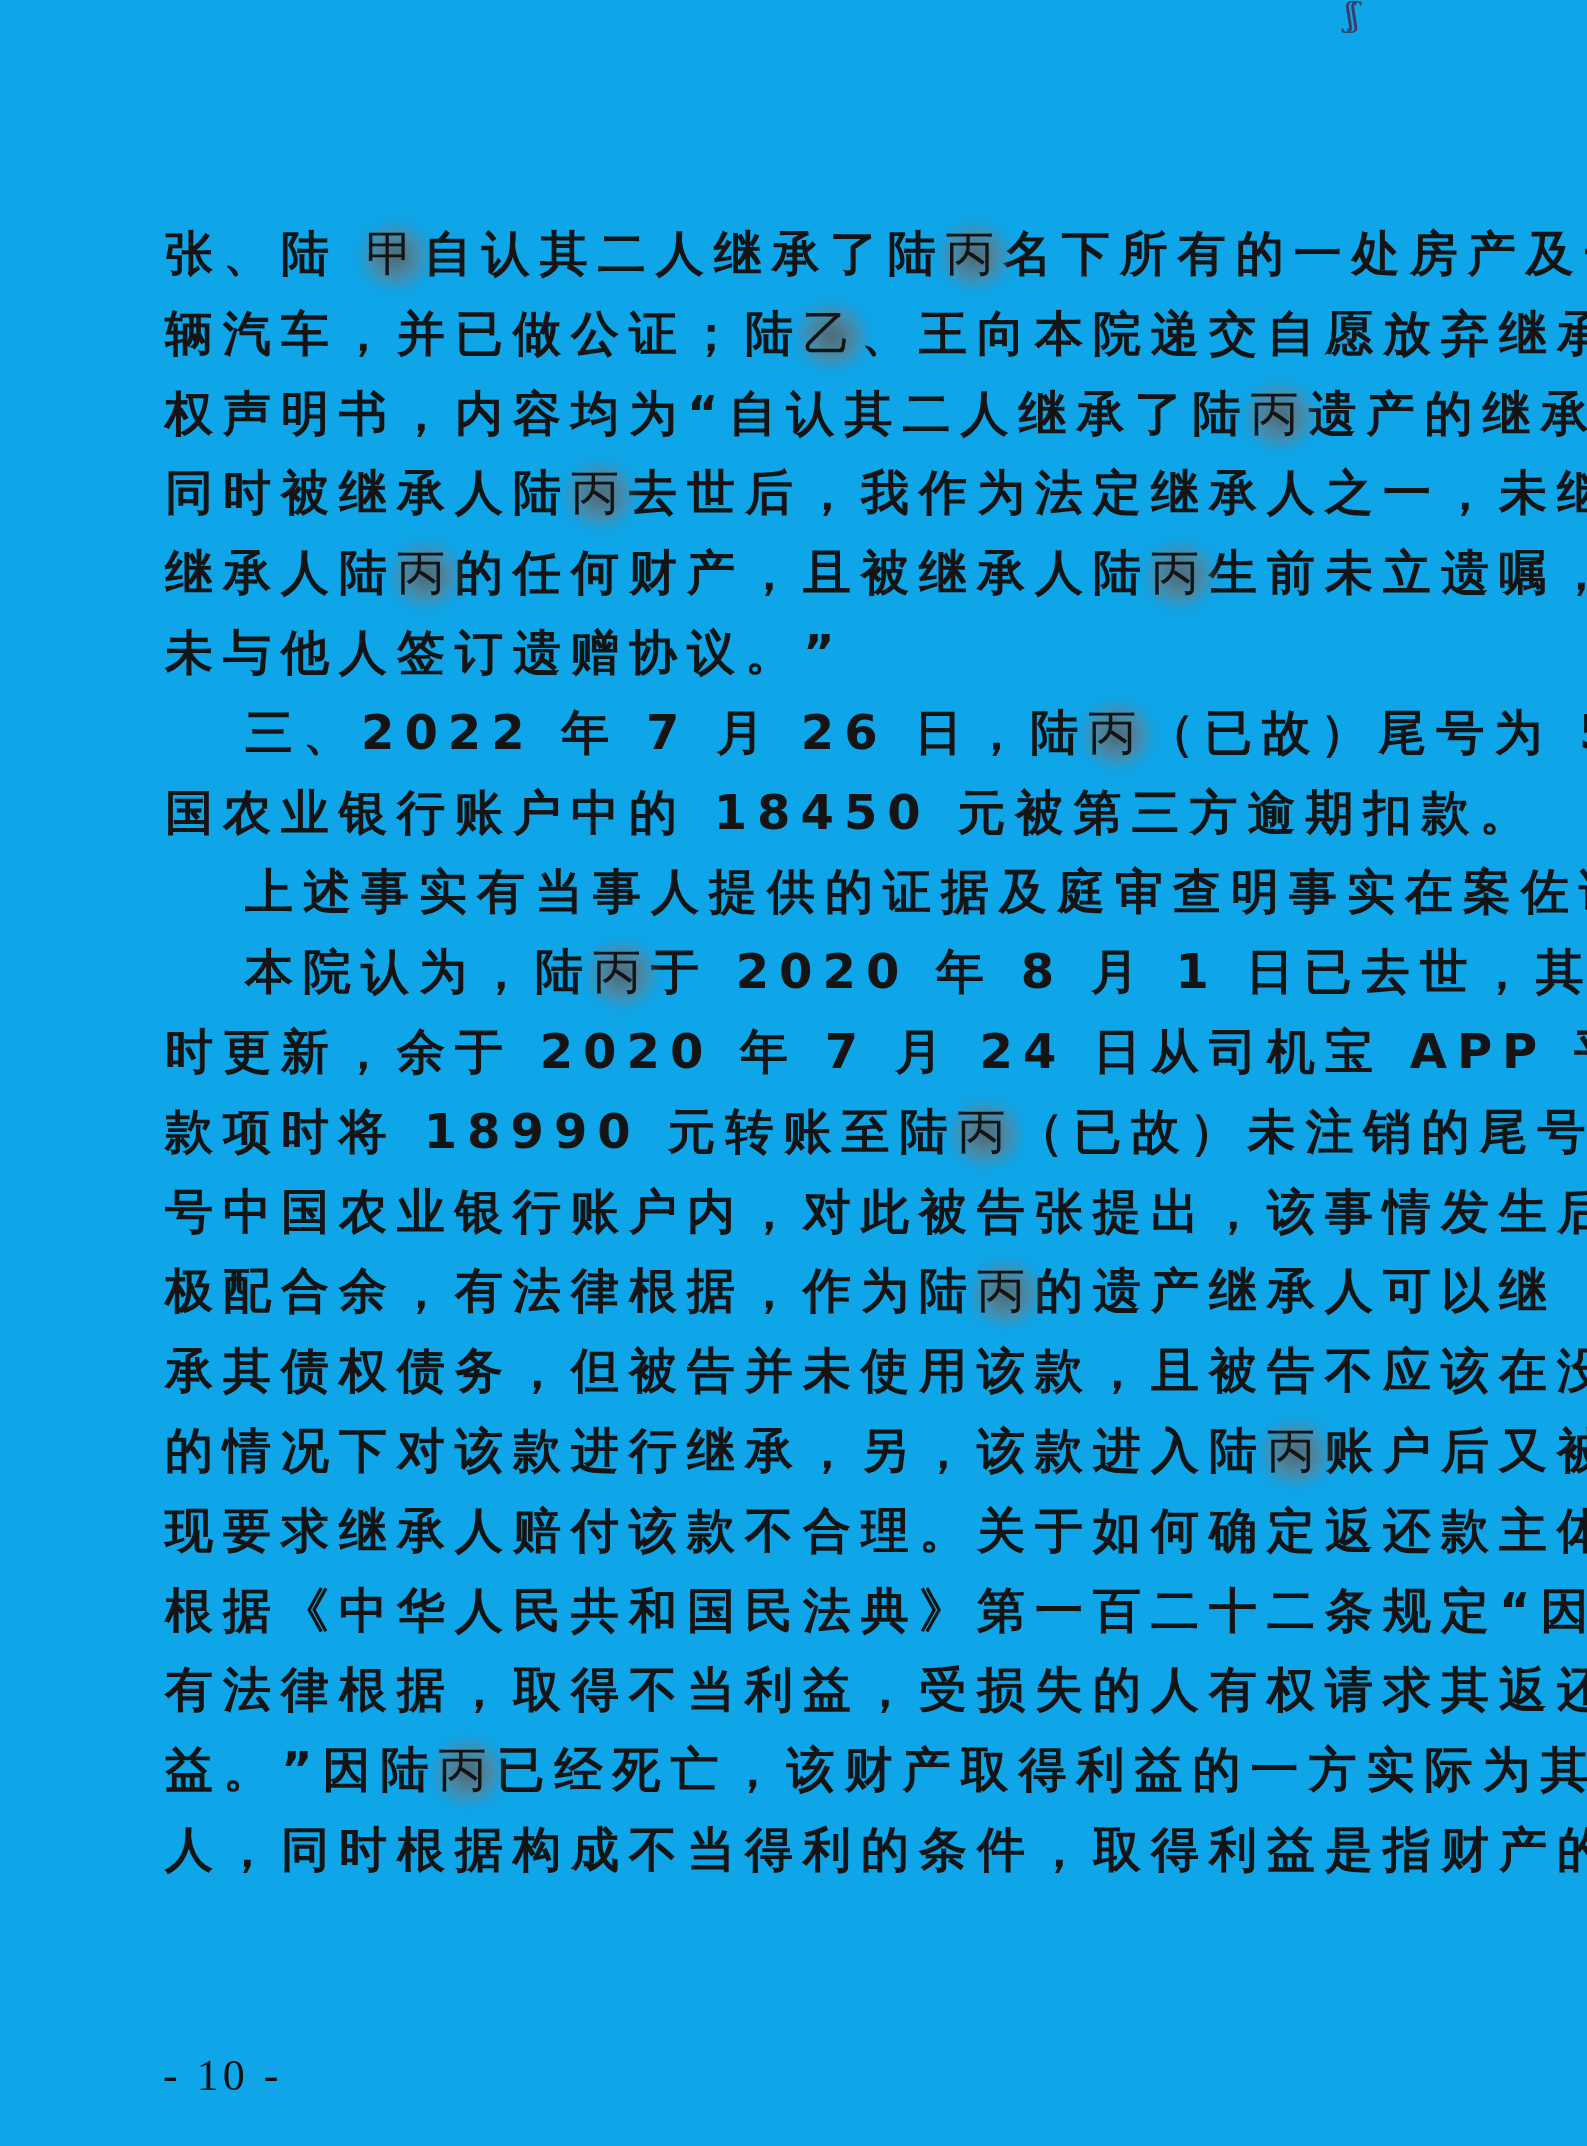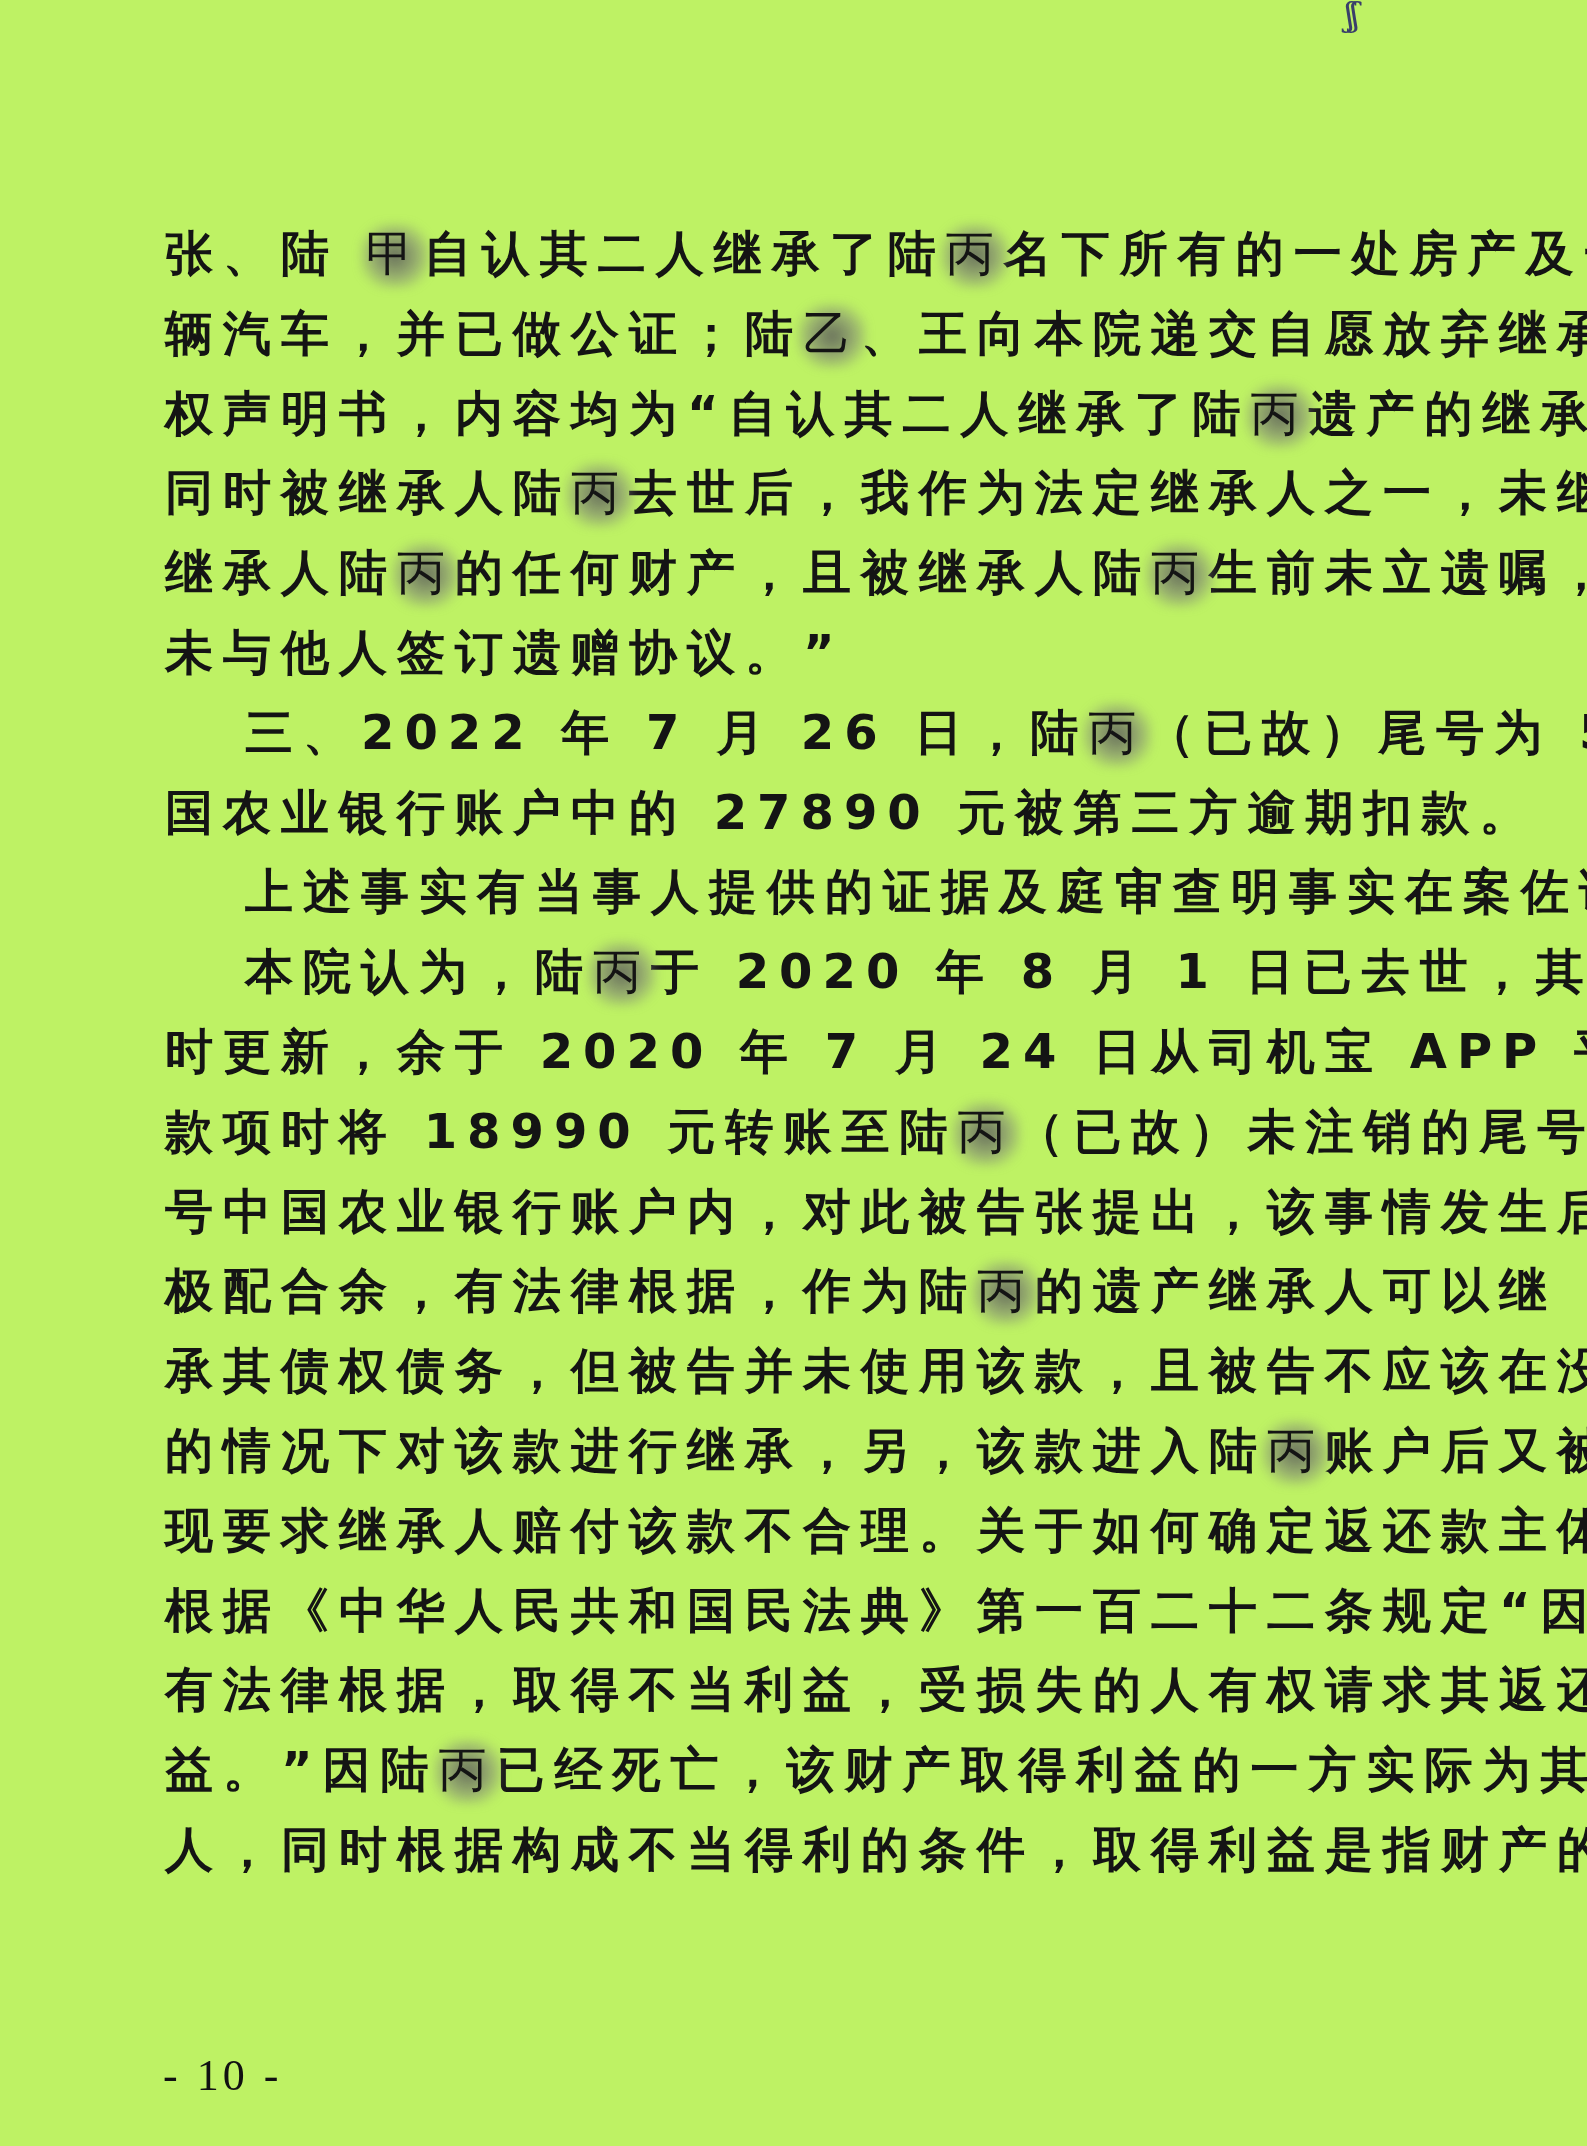--- a/index.html
+++ b/index.html
@@ -1,19 +1,19 @@
 <!DOCTYPE html>
 <html><head>
 <meta charset="utf-8">
 <style>
   html, body { margin:0; padding:0; background:#ffffff; }
   body { width:1587px; height:2146px; position:relative; overflow:hidden;
          font-family:"DejaVu Sans","Liberation Sans",sans-serif; color:#111; }
   .page { position:absolute; left:0; top:0; width:1587px; height:2146px;
-          background:#bef264; }
+          background:#0ea5e9; }
   .corner-mark { position:absolute; left:1345px; top:-6px; font-size:34px;
                  color:#3a3f6a; font-family:"DejaVu Serif",serif; letter-spacing:-4px; }
   .line { position:absolute; left:165px; width:1140px; height:80px;
           font-size:48px; line-height:80px; white-space:nowrap;
           letter-spacing:10px; font-weight:bold; color:#141414; }
   .line.indent { left:245px; width:1060px; }
   .redact { display:inline-block; position:relative; }
   .redact::before { content:""; position:absolute; left:-6px; right:-6px; top:10px; bottom:4px;
                     background:radial-gradient(ellipse at center, rgba(90,90,90,0.85) 0%, rgba(120,120,120,0.55) 45%, rgba(200,200,200,0) 80%);
                     filter:blur(4px); z-index:0; }
@@ -27,21 +27,21 @@
 <div class="page">
   <div class="corner-mark">ʃʃ</div>
   <div id="body-text">
       <div class="line" style="top: 213px;"><span>张</span><span class="redact"><span>  </span></span><span>、陆 </span><span class="redact"><span>甲</span></span><span>自认其二人继承了陆</span><span class="redact"><span>丙</span></span><span>名下所有的一处房产及一</span></div>
       <div class="line" style="top: 292.8px;"><span>辆汽车，并已做公证；陆</span><span class="redact"><span>乙</span></span><span>、王</span><span class="redact"><span>  </span></span><span>向本院递交自愿放弃继承</span></div>
       <div class="line" style="top: 372.6px;"><span>权声明书，内容均为“自认其二人继承了陆</span><span class="redact"><span>丙</span></span><span>遗产的继承权，</span></div>
       <div class="line" style="top: 452.4px;"><span>同时被继承人陆</span><span class="redact"><span>丙</span></span><span>去世后，我作为法定继承人之一，未继承被</span></div>
       <div class="line" style="top: 532.2px;"><span>继承人陆</span><span class="redact"><span>丙</span></span><span>的任何财产，且被继承人陆</span><span class="redact"><span>丙</span></span><span>生前未立遗嘱，也</span></div>
       <div class="line" style="top: 612px;"><span>未与他人签订遗赠协议。”</span></div>
       <div class="line indent" style="top: 691.8px;"><span>三、2022 年 7 月 26 日，陆</span><span class="redact"><span>丙</span></span><span>（已故）尾号为 5666 号中</span></div>
-      <div class="line" style="top: 771.6px;"><span>国农业银行账户中的 27890 元被第三方逾期扣款。</span></div>
+      <div class="line" style="top: 771.6px;"><span>国农业银行账户中的 18450 元被第三方逾期扣款。</span></div>
       <div class="line indent" style="top: 851.4px;"><span>上述事实有当事人提供的证据及庭审查明事实在案佐证。</span></div>
       <div class="line indent" style="top: 931.2px;"><span>本院认为，陆</span><span class="redact"><span>丙</span></span><span>于 2020 年 8 月 1 日已去世，其信息未及</span></div>
       <div class="line" style="top: 1011px;"><span>时更新，余</span><span class="redact"><span>  </span></span><span>于 2020 年 7 月 24 日从司机宝 APP 平台中提取</span></div>
       <div class="line" style="top: 1090.8px;"><span>款项时将 18990 元转账至陆</span><span class="redact"><span>丙</span></span><span>（已故）未注销的尾号为 6555</span></div>
       <div class="line" style="top: 1170.6px;"><span>号中国农业银行账户内，对此被告张</span><span class="redact"><span> </span></span><span>提出，该事情发生后其积</span></div>
       <div class="line" style="top: 1250.4px;"><span>极配合余</span><span class="redact"><span>  </span></span><span>，有法律根据，作为陆</span><span class="redact"><span>丙</span></span><span>的遗产继承人可以继</span></div>
       <div class="line" style="top: 1330.2px;"><span>承其债权债务，但被告并未使用该款，且被告不应该在没有收益</span></div>
       <div class="line" style="top: 1410px;"><span>的情况下对该款进行继承，另，该款进入陆</span><span class="redact"><span>丙</span></span><span>账户后又被扣收，</span></div>
       <div class="line" style="top: 1489.8px;"><span>现要求继承人赔付该款不合理。关于如何确定返还款主体的问题，</span></div>
       <div class="line" style="top: 1569.6px;"><span>根据《中华人民共和国民法典》第一百二十二条规定“因他人没</span></div>

